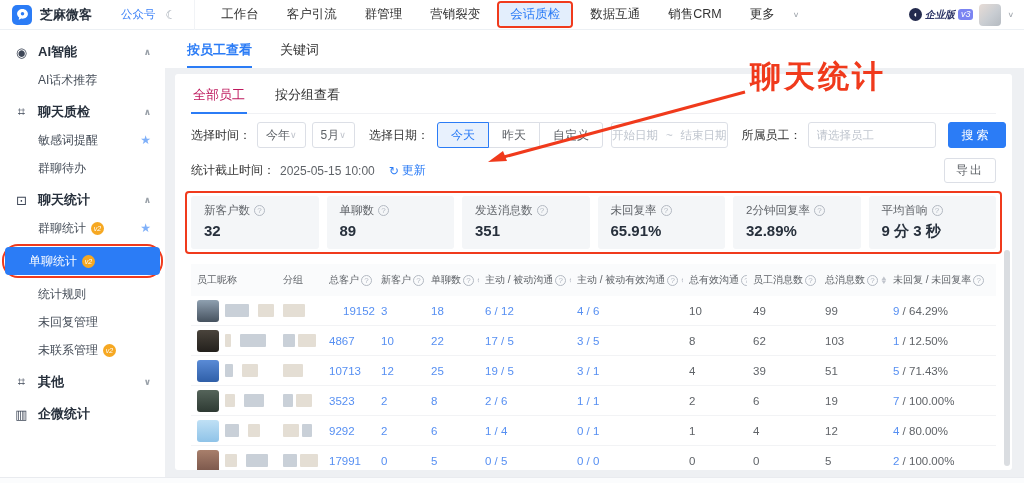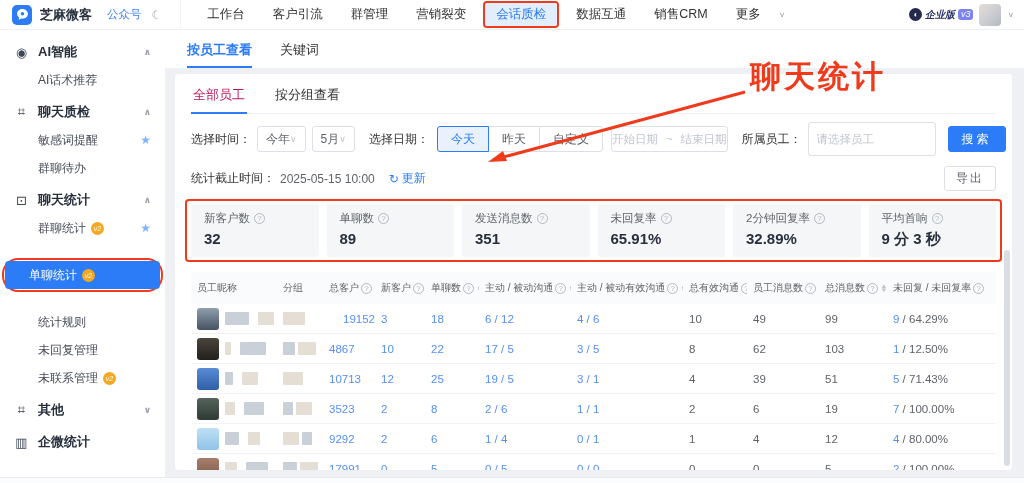--- a/index.html
+++ b/index.html
@@ -3,21 +3,21 @@
 <meta charset="utf-8">
 <style>
   * { box-sizing: border-box; margin: 0; padding: 0; }
   html,body { width:1024px; height:483px; overflow:hidden; }
   body { font-family:"Liberation Sans","DejaVu Sans",sans-serif; background:#eef0f3; position:relative; font-size:12px; color:#333; }
 
   
   .topbar { height:30px; background:#fff; display:flex; align-items:center; border-bottom:1px solid #ecf0f4; position:relative; z-index:5; }
   .logo-box { width:20px; height:20px; background:#2b7cf6; border-radius:5px; margin-left:12px; display:flex; align-items:center; justify-content:center; flex-shrink:0; }
   .brand { font-size:13px; font-weight:bold; color:#27303c; margin-left:8px; white-space:nowrap; }
-  .account { font-size:11.5px; color:#3d82f7; margin-left:15px; cursor:pointer; }
+  .account { font-size:11.5px; color:#3d82f7; margin-left:29px; cursor:pointer; }
   .moon { color:#9aa3ad; margin-left:10px; font-size:12px; cursor:pointer; }
   .nav { display:flex; align-items:center; margin-left:18px; padding-left:12px; border-left:1px solid #f1f3f6; height:30px; }
   .nav-item { font-size:12.5px; color:#333; padding:3px 11px; margin:0 3px; cursor:pointer; white-space:nowrap; border-radius:3px; }
   .nav-item.active { color:#2b7cf6; background:#e3eefc; margin:0; }
   .nav-ann { border:2px solid #f03a1c; border-radius:4px; margin:0 3px; display:flex; }
   .nav-more { display:flex; align-items:center; gap:18px; }
   .chev { color:#a0a6ad; font-size:9px; transform:scaleY(.8); }
   .top-right { margin-left:auto; display:flex; align-items:center; margin-right:10px; gap:6px; }
   .plan { display:flex; align-items:center; gap:3px; cursor:pointer; }
   .plan-icon { width:13px; height:13px; border-radius:50%; background:#232a4d; color:#fff; font-size:8px; display:flex; align-items:center; justify-content:center; }
@@ -27,21 +27,21 @@
 
   
   .layout { display:flex; height:453px; }
   .sidebar { width:165px; background:#fff; padding-top:4px; flex-shrink:0; }
   .side-group { height:28px; margin-top:4px; display:flex; align-items:center; padding:0 14px 0 14px; font-size:13px; font-weight:bold; color:#27303c; cursor:pointer; }
   .g-icon { width:15px; color:#3e4757; font-weight:normal; font-size:13px; margin-right:9px; text-align:center; }
   .g-chev { margin-left:auto; color:#99a0a8; font-size:9px; }
   .side-sub { height:28px; display:flex; align-items:center; padding:0 14px 0 38px; font-size:12px; color:#454d58; cursor:pointer; }
   .side-sub .star { margin-left:auto; color:#7fb0f9; font-size:12px; }
   .side-sub.active { background:#2b7cf6; color:#fff; border-radius:4px; height:28px; padding-left:24px; }
-  .ann-side { margin:16px 2px; border:2px solid #f03a1c; border-radius:16px; padding:1px; }
+  .ann-side { margin:2px 2px; border:2px solid #f03a1c; border-radius:16px; padding:1px; }
   .v2-badge { width:13px; height:13px; border-radius:50%; background:#f6a822; color:#fff; font-size:7px; font-style:italic; display:inline-flex; align-items:center; justify-content:center; margin-left:5px; flex-shrink:0; }
 
   .main { flex:1; display:flex; flex-direction:column; overflow:hidden; }
   .tabbar { background:#fff; height:38px; display:flex; align-items:flex-end; padding-left:22px; gap:28px; }
   .tab { font-size:13px; color:#333; padding-bottom:9px; position:relative; cursor:pointer; }
   .tab.active { color:#2b7cf6; font-weight:bold; }
   .tab.active::after { content:""; position:absolute; left:0; right:0; bottom:0; height:2px; background:#2b7cf6; }
 
   .card { margin:6px 12px 0 10px; background:#fff; border-radius:3px; padding:8px 16px 0; height:396px; overflow:hidden; position:relative; }
   .subtabs { display:flex; gap:26px; border-bottom:1px solid #f0f1f4; }
@@ -54,21 +54,21 @@
   .f-label { color:#333; }
   .select { width:72px; height:26px; border:1px solid #dcdfe6; border-radius:3px; display:flex; align-items:center; justify-content:space-between; padding:0 8px; color:#5f6368; margin-left:6px; cursor:pointer; background:#fff; }
   .sel-chev { color:#c0c4cc; font-size:9px; } .ml14 { margin-left:14px; }
   .btn-group { display:flex; margin-left:8px; }
   .dbtn { height:26px; padding:0 13px; border:1px solid #dcdfe6; background:#fff; color:#5f6368; display:flex; align-items:center; cursor:pointer; }
   .dbtn:first-child { border-radius:3px 0 0 3px; }
   .dbtn:last-child { border-radius:0 3px 3px 0; }
   .dbtn + .dbtn { margin-left:-1px; }
   .dbtn.active { color:#2b7cf6; border-color:#2b7cf6; background:#e8f1fd; z-index:1; }
   .range { width:152px; height:26px; border:1px solid #dcdfe6; border-radius:3px; display:flex; align-items:center; justify-content:center; gap:8px; color:#bfc5ce; margin-left:8px; font-size:11.5px; }
-  .staff-input { width:128px; height:26px; border:1px solid #dcdfe6; border-radius:3px; padding:16px 8px; margin-left:6px; font-size:11.5px; color:#5f6368; outline:none; font-family:inherit; }
+  .staff-input { width:128px; height:26px; border:1px solid #dcdfe6; border-radius:3px; padding:8px 8px; margin-left:6px; font-size:11.5px; color:#5f6368; outline:none; font-family:inherit; }
   .staff-input::placeholder { color:#bfc5ce; }
   .btn { height:26px; padding:0 13px; border-radius:3px; display:flex; align-items:center; cursor:pointer; letter-spacing:3px; font-size:12px; }
   .btn-primary { background:#2b7cf6; color:#ffffff; margin-left:12px; border:1px solid #2b7cf6; }
   .btn-plain { background:#fff; color:#5f6368; border:1px solid #dcdfe6; margin-left:8px; }
 
   .meta { display:flex; align-items:center; margin-top:10px; }
   .meta-value { color:#5f6368; margin-left:5px; }
   .refresh { color:#2b7cf6; margin-left:14px; display:flex; align-items:center; gap:3px; cursor:pointer; }
   .btn-export { margin-left:auto; height:25px; padding:0 11px; letter-spacing:2px; }
 

